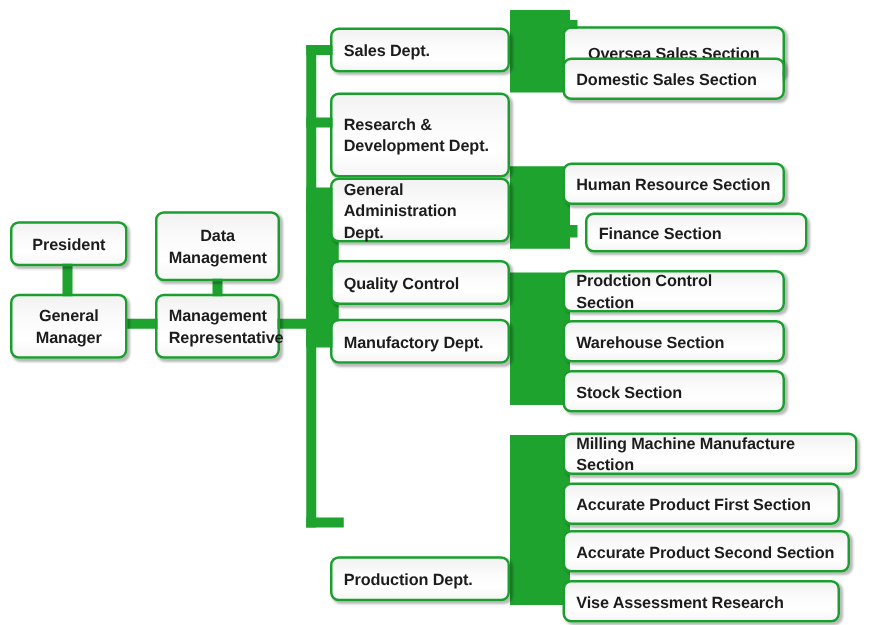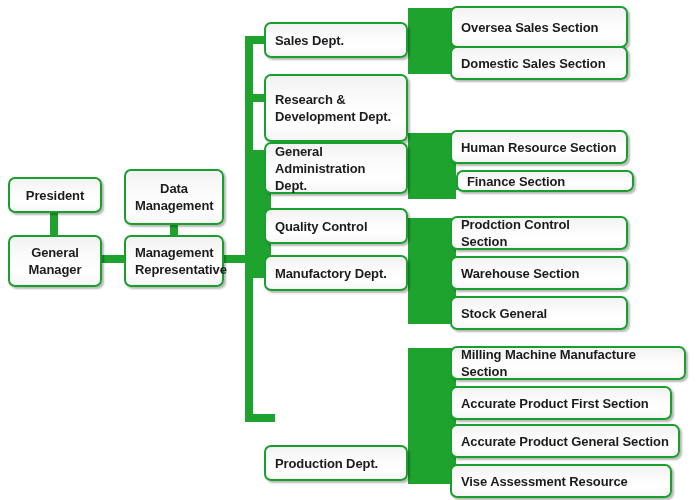--- a/index.html
+++ b/index.html
@@ -138,57 +138,57 @@
   </div>
 
   <div class="node" style="left:264px; top:255px; width:144px; height:36px;">
     <span class="label">Manufactory Dept.</span>
   </div>
 
   <div class="node" style="left:264px; top:400px; width:144px; height:36px;margin-top:45px;">
     <span class="label">Production Dept.</span>
   </div>
 
-  <div class="node" style="left:450px; top:6px; width:178px; height:42px;">
+  <div class="node" style="left:450px; top:21px; width:178px; height:42px;text-align:center;">
     <span class="label">Oversea Sales Section</span>
   </div>
 
   <div class="node" style="left:450px; top:46px; width:178px; height:34px;">
     <span class="label">Domestic Sales Section</span>
   </div>
 
   <div class="node" style="left:450px; top:130px; width:178px; height:34px;">
     <span class="label">Human Resource Section</span>
   </div>
 
-  <div class="node" style="left:456px; top:170px; width:178px; height:22px;">
+  <div class="node" style="left:468px; top:170px; width:178px; height:32px;">
     <span class="label">Finance Section</span>
   </div>
 
   <div class="node" style="left:450px; top:216px; width:178px; height:34px;">
     <span class="label">Prodction Control Section</span>
   </div>
 
   <div class="node" style="left:450px; top:256px; width:178px; height:34px;">
     <span class="label">Warehouse Section</span>
   </div>
 
   <div class="node" style="left:450px; top:296px; width:178px; height:34px;">
-    <span class="label">Stock General</span>
+    <span class="label">Stock Section</span>
   </div>
 
   <div class="node" style="left:450px; top:346px; width:236px; height:34px;">
     <span class="label">Milling Machine Manufacture Section</span>
   </div>
 
   <div class="node" style="left:450px; top:386px; width:222px; height:34px;">
     <span class="label">Accurate Product First Section</span>
   </div>
 
   <div class="node" style="left:450px; top:424px; width:230px; height:34px;">
-    <span class="label">Accurate Product General Section</span>
+    <span class="label">Accurate Product Second Section</span>
   </div>
 
   <div class="node" style="left:450px; top:464px; width:222px; height:34px;">
-    <span class="label">Vise Assessment Resource</span>
+    <span class="label">Vise Assessment Research</span>
   </div>
 
 </div>
 
 </body></html>

